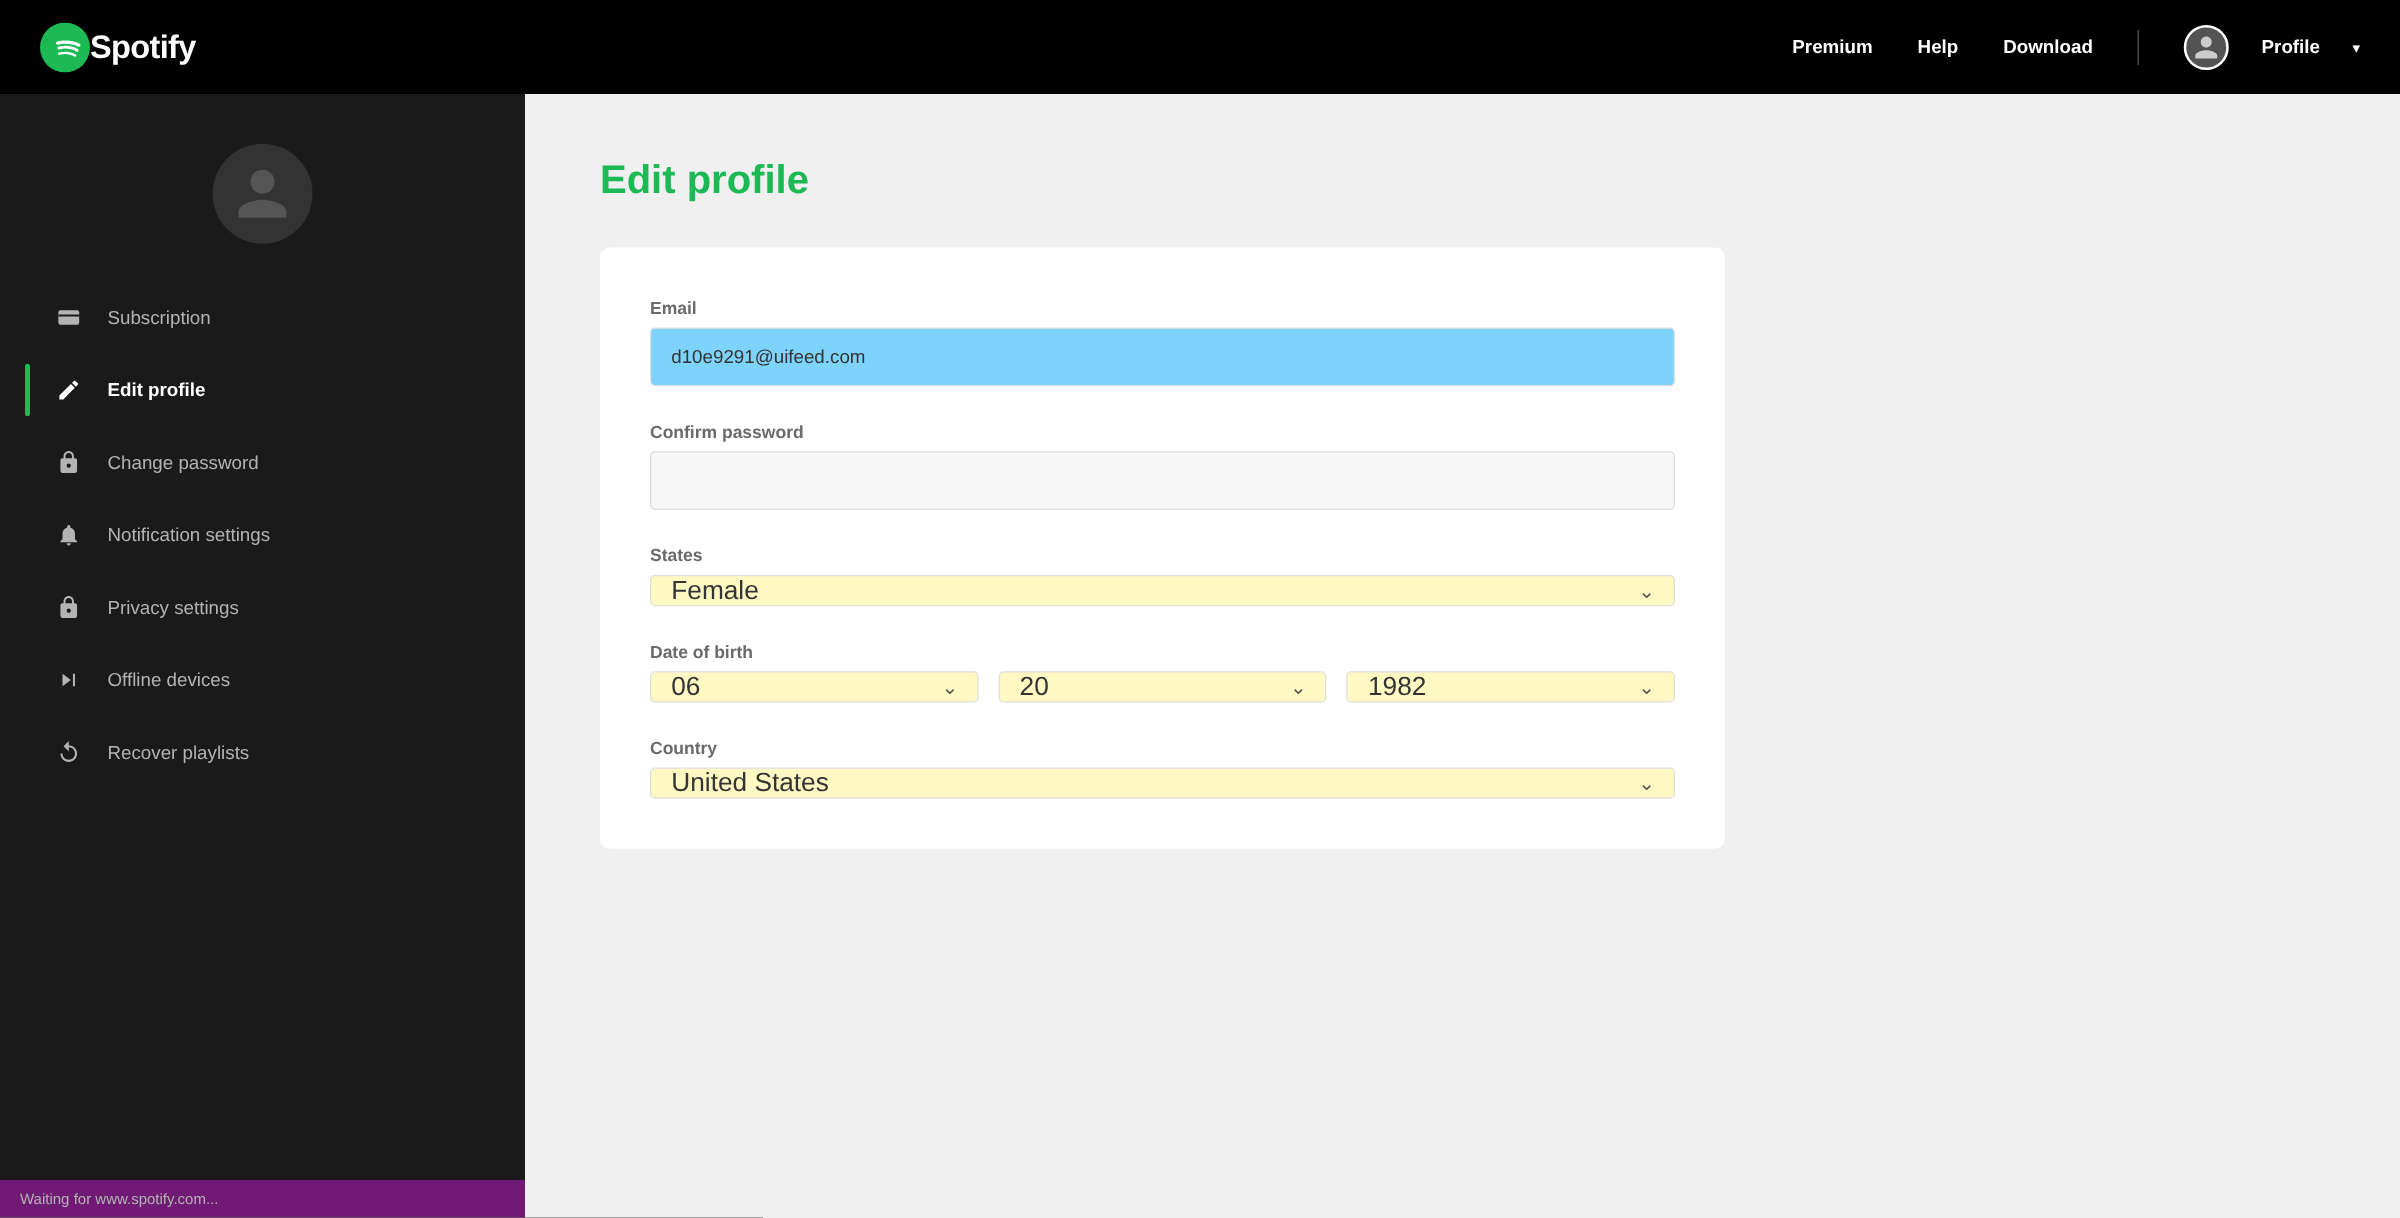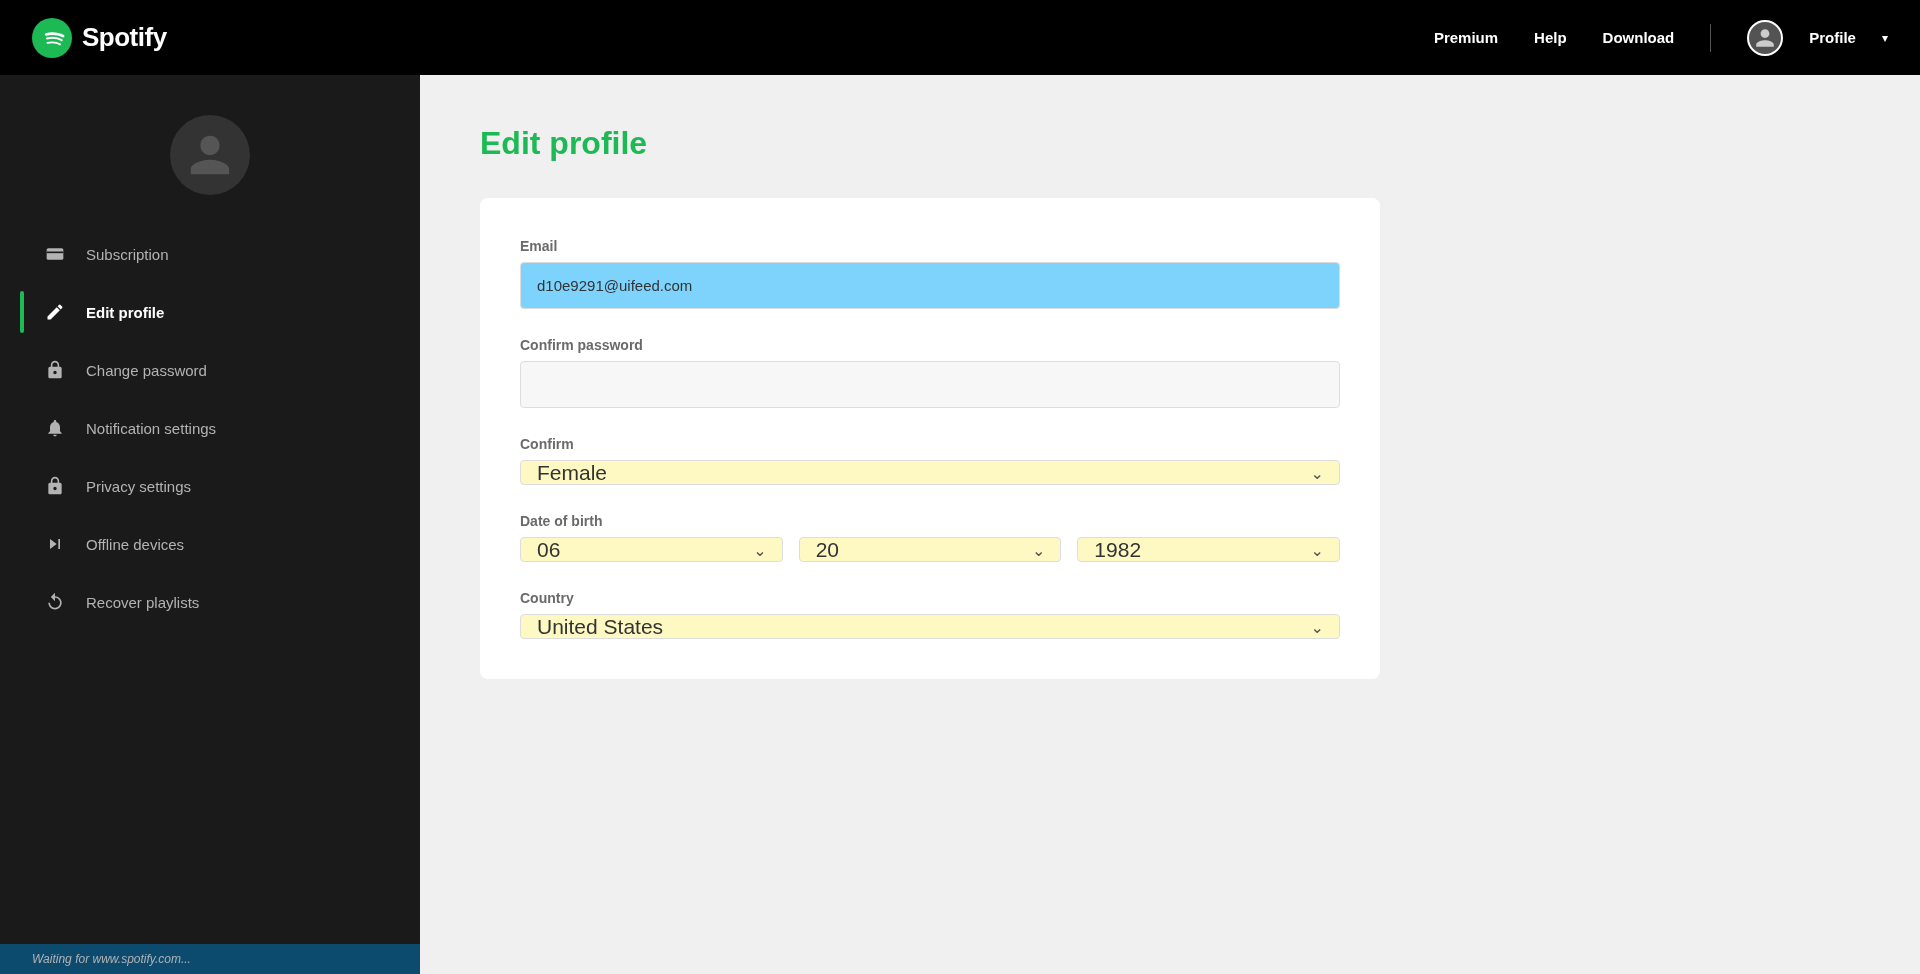--- a/index.html
+++ b/index.html
@@ -13,21 +13,20 @@
       align-items: center;
       justify-content: space-between;
       padding: 0 32px;
       position: fixed;
       top: 0; left: 0; right: 0;
       z-index: 100;
     }
     .nav-logo {
       display: flex;
       align-items: center;
-      gap: 10px;
     }
     .logo-icon {
       width: 40px;
       height: 40px;
     }
     .logo-text {
       font-size: 26px;
       font-weight: 700;
       color: #fff;
       letter-spacing: -0.5px;
@@ -147,25 +146,24 @@
       align-items: center;
       justify-content: center;
       flex-shrink: 0;
       font-size: 18px;
     }
     .status-bar {
       position: absolute;
       bottom: 0;
       left: 0;
       right: 0;
-      background: #0c4a6e;
+      background: #701a75;
       color: #b3b3b3;
       font-size: 12px;
-      padding: 8px 32px;
-      font-style: italic;
+      padding: 8px 16px;
     }
 
     
     .main-content {
       flex: 1;
       background: #f0f0f0;
       height: calc(974px - 75px);
       overflow-y: auto;
       padding: 50px 60px;
     }
@@ -363,21 +361,21 @@
         <label class="form-label">Email</label>
         <input type="text" class="form-input" value="d10e9291@uifeed.com" style="">
       </div>
 
       <div class="form-group">
         <label class="form-label">Confirm password</label>
         <input type="password" class="form-input password-field" style="">
       </div>
 
       <div class="form-group">
-        <label class="form-label">Confirm</label>
+        <label class="form-label">States</label>
         <div class="form-select-wrapper">
           <select class="form-select">
             <option value="male">Male</option>
             <option value="female" selected="">Female</option>
             <option value="non-binary">Non-binary</option>
             <option value="prefer-not">Prefer not to say</option>
           </select>
           <span class="select-chevron">⌄</span>
         </div>
       </div>

